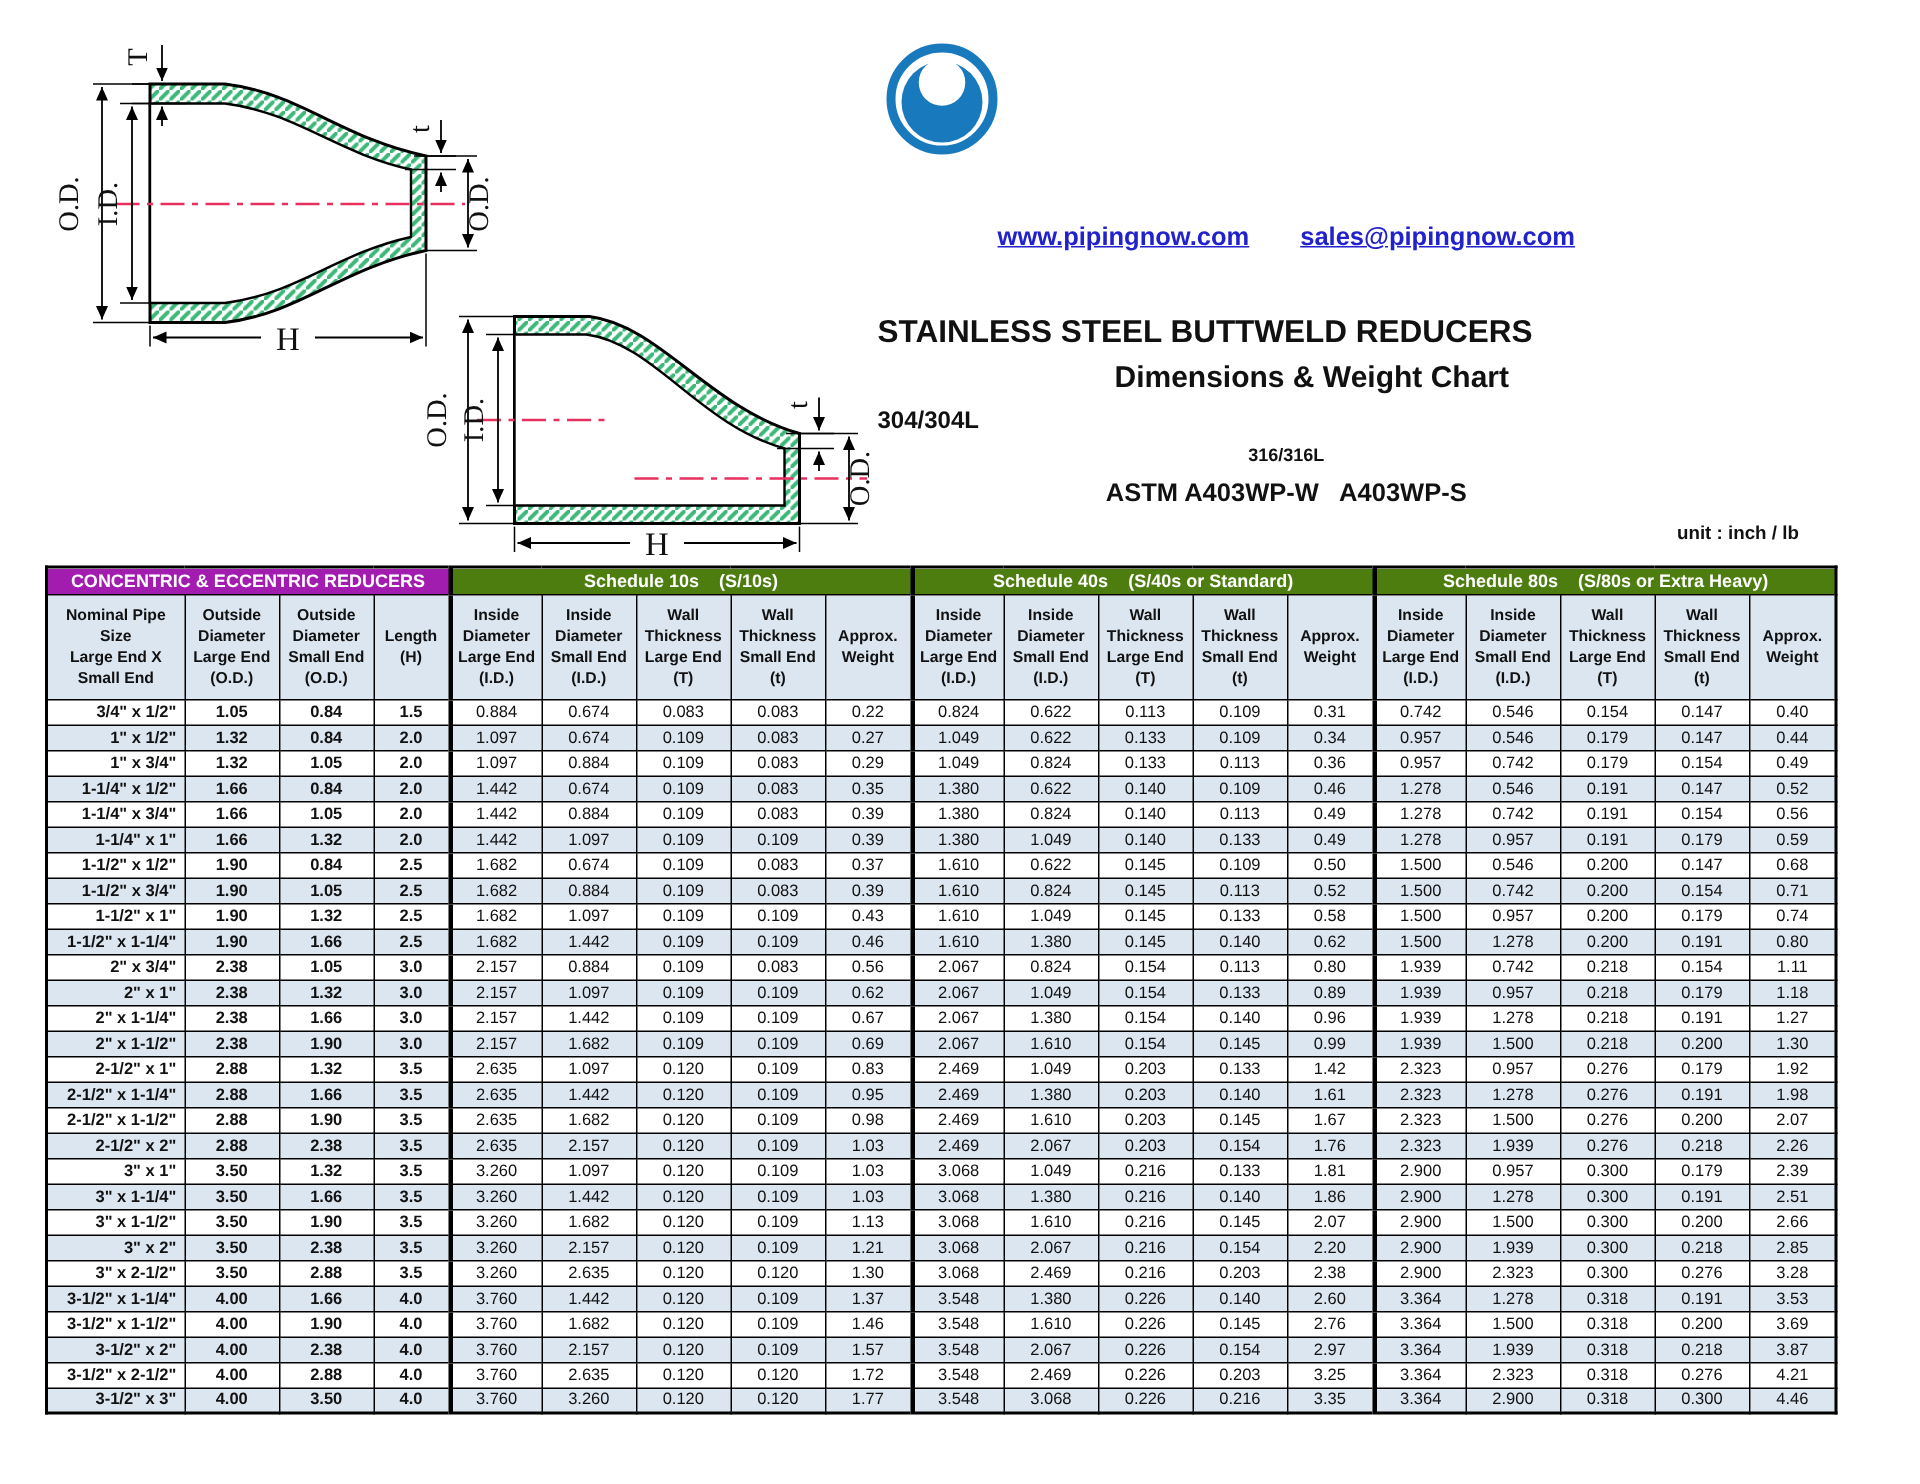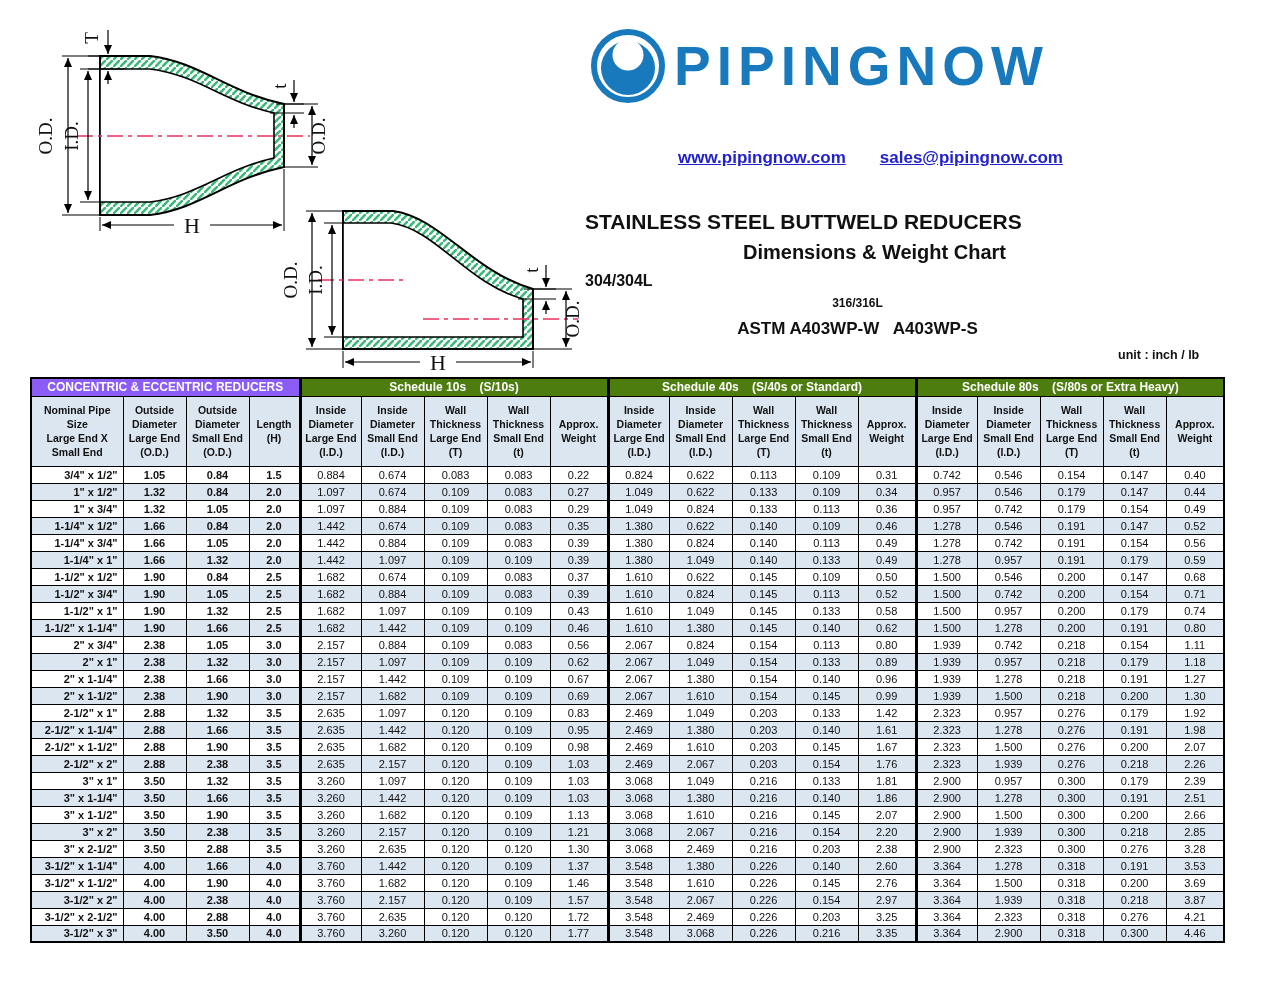--- a/index.html
+++ b/index.html
@@ -19,21 +19,21 @@
   .dim    { stroke: #000; stroke-width: 1.2; fill: none; }
   .tick   { stroke: #000; stroke-width: 1; fill: none; }
 
   
   .logo-row { position: absolute; left: 590px; top: 28px; display: flex; align-items: center; }
   .logo-text {
     font-size: 55px; font-weight: bold; letter-spacing: 6px;
     color: #1879bd; line-height: 76px; margin-left: 8px;
   }
   .contact {
-    position: absolute; left: 598px; top: 148px; width: 545px;
+    position: absolute; left: 585px; top: 148px; width: 545px;
     text-align: center; font-weight: bold; font-size: 17px; color: #2121cd;
   }
   .contact span { text-decoration: underline; }
   .contact .gap { display: inline-block; width: 34px; }
   .doc-title    { position: absolute; left: 585px; top: 210px; width: 545px; font-size: 21px; font-weight: bold; color: #111; }
   .doc-subtitle { position: absolute; left: 602px; top: 241px; width: 545px; text-align: center; font-size: 20px; font-weight: bold; color: #111; }
   .doc-grade1   { position: absolute; left: 585px; top: 272px; width: 545px; text-align: left; font-size: 16px; font-weight: bold; color: #111; }
   .doc-grade2   { position: absolute; left: 585px; top: 296px; width: 545px; text-align: center; font-size: 12px; font-weight: bold; color: #111; }
   .doc-spec     { position: absolute; left: 585px; top: 319px; width: 545px; text-align: center; font-size: 17px; font-weight: bold; color: #111; white-space: pre; }
   .unit-note    { position: absolute; left: 1118px; top: 348px; font-size: 12.5px; font-weight: bold; color: #111; }
@@ -43,21 +43,21 @@
   table {
     border-collapse: collapse; table-layout: fixed; width: 1194px;
     border: 2px solid #000;
   }
   th, td { border: 1px solid #000; overflow: hidden; }
   .grp-start { border-left: 3px solid #000 !important; }
   tr.band th {
     height: 18px; font-size: 12px; font-weight: bold; color: #fff;
     text-align: center; vertical-align: middle; white-space: pre;
   }
-  th.band-black { background: #8b5cf6; }
+  th.band-black { background: #a21caf; }
   th.band-blue  { background: #4d7c0f; margin-top: 32px; }
   tr.colhead th {
     background: #dce6f1; height: 70px;
     font-size: 10.5px; font-weight: bold; line-height: 1.35;
     text-align: center; vertical-align: middle; white-space: pre-line;
     padding: 2px 1px; color: #111; margin-top: 12px;
   }
   tbody td {
     height: 17px; font-size: 11px; text-align: center; vertical-align: middle;
     padding: 0 4px; background: #fff; color: #111;
@@ -161,21 +161,20 @@
     <line class="dim" x1="188" y1="176" x2="263" y2="176" marker-end="url(#arrE)"></line>
     <text class="hlabel" x="170" y="184" text-anchor="middle">H</text>
   </svg>
 
   <div class="logo-row">
     <svg width="76" height="76" viewBox="0 0 76 76">
       <circle cx="38" cy="38" r="34" fill="none" stroke="#1879bd" stroke-width="6"></circle>
       <circle cx="38" cy="40" r="27" fill="#1879bd"></circle>
       <circle cx="38" cy="27" r="15.5" fill="#fff"></circle>
     </svg>
-    <span class="logo-text">PIPINGNOW</span>
   </div>
 
   <div class="contact">
     <span>www.pipingnow.com</span><span class="gap"></span><span>sales@pipingnow.com</span>
   </div>
 
   <div class="doc-title">STAINLESS STEEL BUTTWELD REDUCERS</div>
   <div class="doc-subtitle">Dimensions &amp; Weight Chart</div>
   <div class="doc-grade1">304/304L</div>
   <div class="doc-grade2">316/316L</div>

